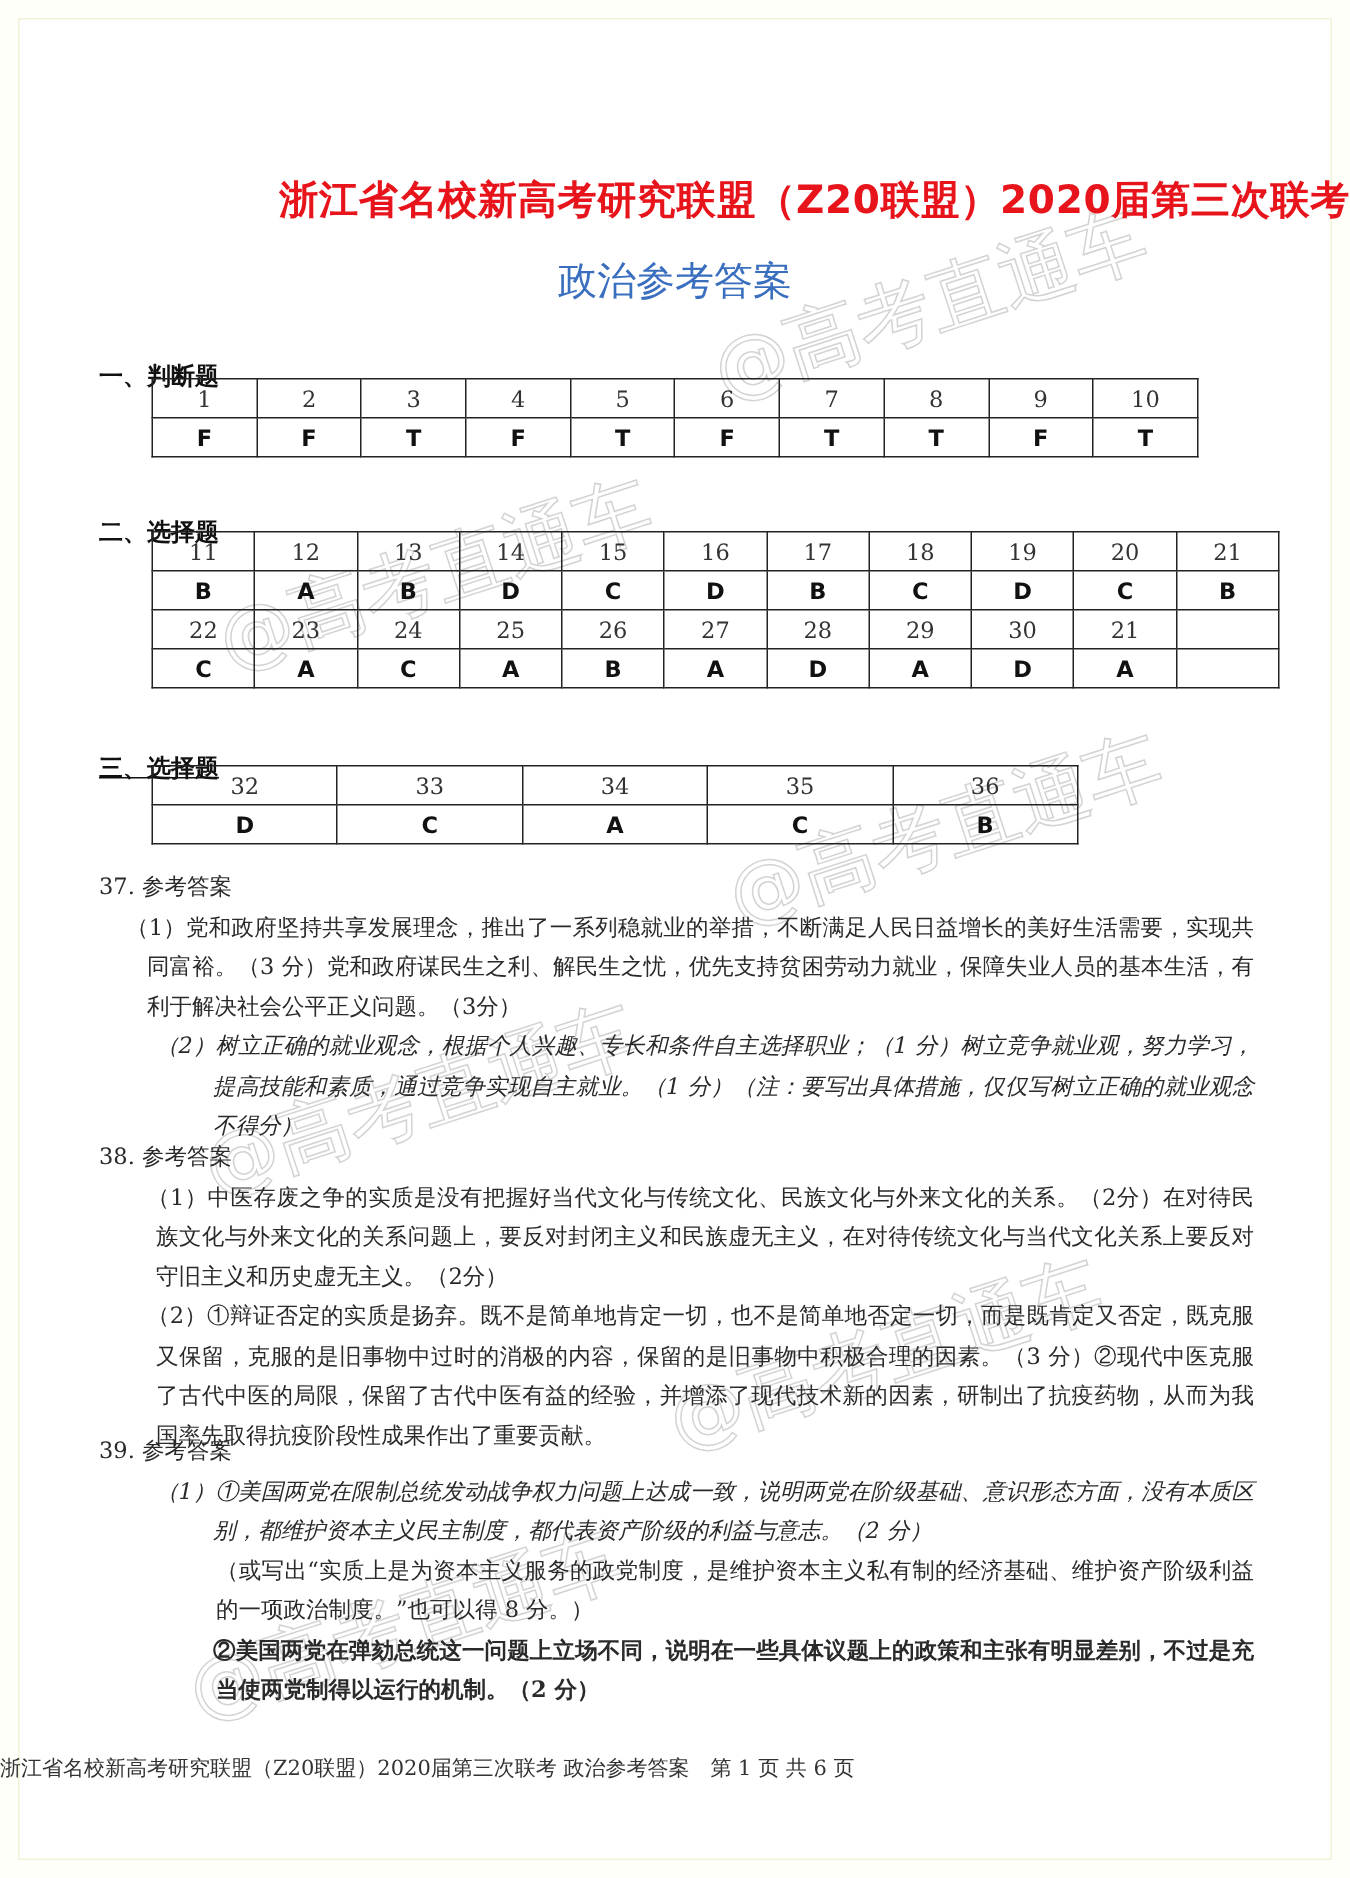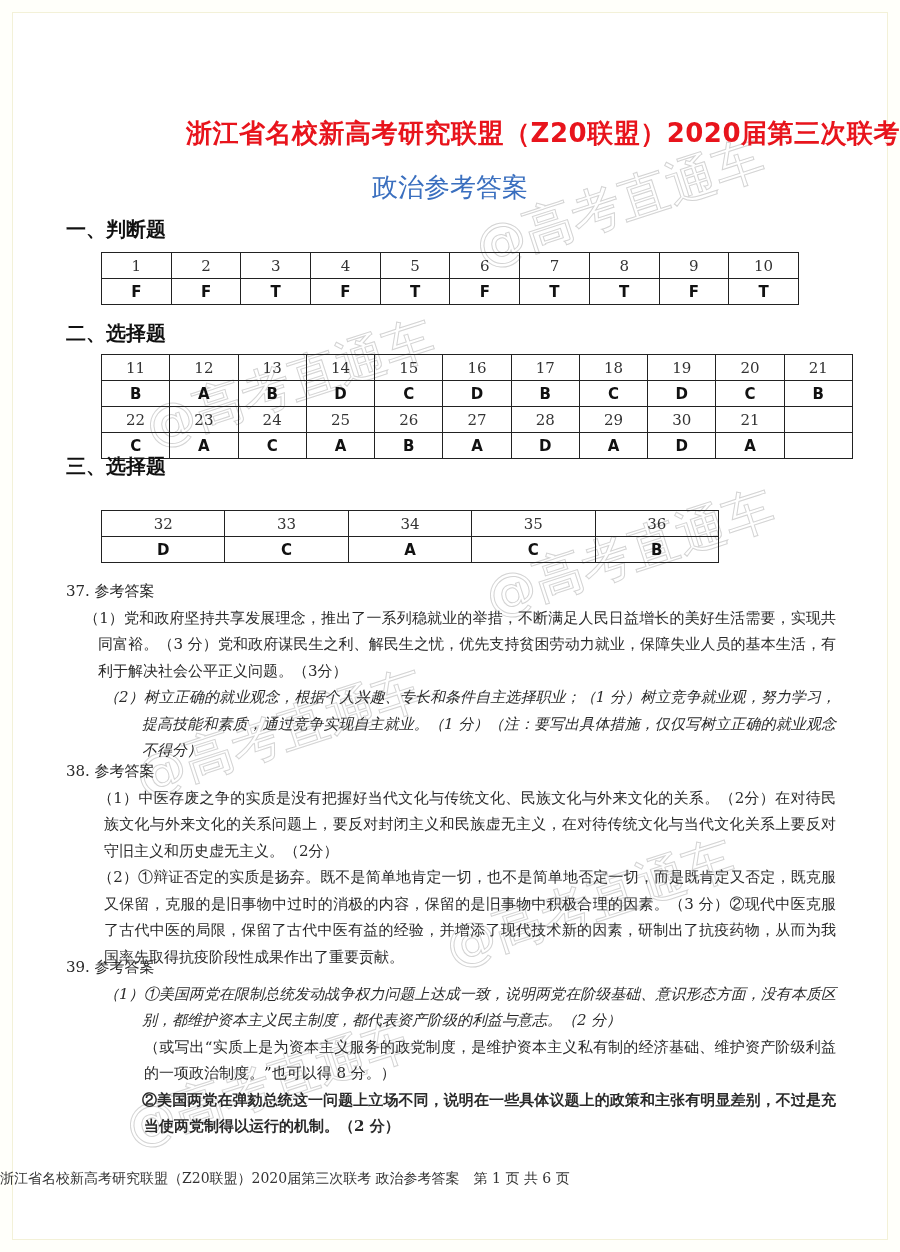--- a/index.html
+++ b/index.html
@@ -15,22 +15,22 @@
     position: absolute; left: 0; right: 0; top: 116px; text-align: right;
     color: #e8141c; font-size: 26px; font-weight: bold; letter-spacing: 0.5px;
     font-family: "DejaVu Sans", "Liberation Sans", sans-serif;
   }
   .title-sub {
     position: absolute; left: 0; right: 0; top: 170px; text-align: center;
     color: #3a6fbf; font-size: 26px; font-weight: normal;
     font-family: "DejaVu Sans", "Liberation Sans", sans-serif;
   }
   .section-heading {
-    position: absolute; left: 66px; font-size: 20px; font-weight: bold;
-    font-family: "DejaVu Sans", "Liberation Sans", sans-serif; color: #111;
+    position: absolute; left: 66px; font-size: 16px; font-weight: bold;
+    font-family: "DejaVu Sans", "Liberation Sans", sans-serif; color: #111; margin-top: 25px;
   }
   table.answers {
     position: absolute; border-collapse: collapse; table-layout: fixed;
   }
   table.answers td {
     border: 1.5px solid #222; text-align: center; height: 25px; padding: 0;
   }
   td.qnum { font-size: 15px; color: #333; font-family: "DejaVu Serif", serif; }
   td.ans { font-size: 15px; font-weight: bold; color: #111;
     font-family: "DejaVu Sans", "Liberation Sans", sans-serif; }
@@ -146,21 +146,21 @@
     <td class="ans">A</td>
     <td class="ans">D</td>
     <td class="ans">A</td>
     <td class="ans">D</td>
     <td class="ans">A</td>
     <td class="ans"></td>
   </tr>
 </tbody>
   </table>
 
-<div class="section-heading" style="top:453px;">三、选择题</div>
+<div class="section-heading" style="top:477px;text-decoration:underline;">三、选择题</div>
 <table class="answers" style="left:101px; top:510px; width:618px;">
   <tbody>
       <tr>
     <td class="qnum">32</td>
     <td class="qnum">33</td>
     <td class="qnum">34</td>
     <td class="qnum">35</td>
     <td class="qnum">36</td>
   </tr>
   <tr>

